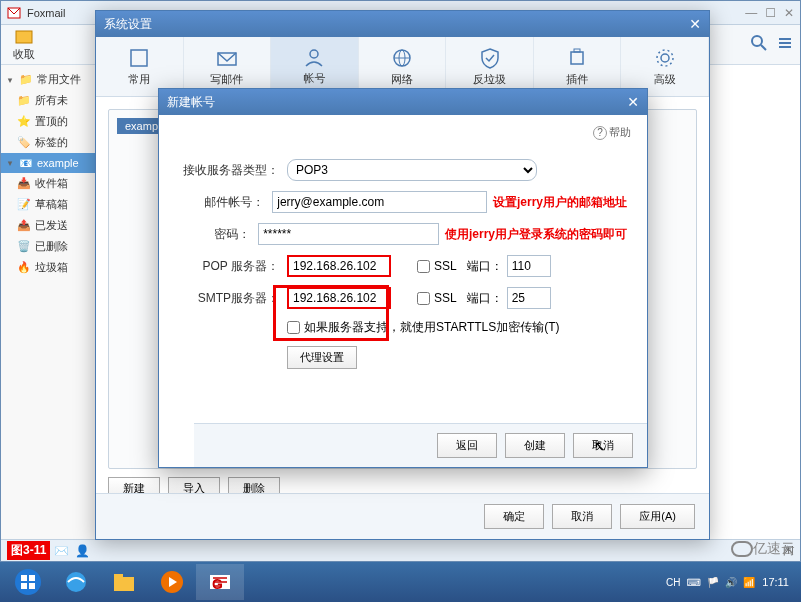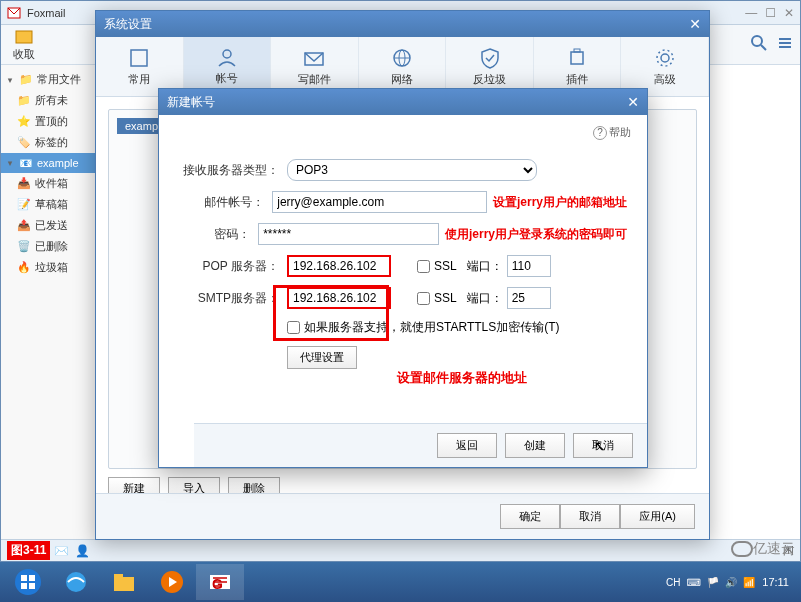--- a/index.html
+++ b/index.html
@@ -35,21 +35,21 @@
   .sd-title .x { margin-left: auto; cursor: pointer; font-size: 14px; }
   .sd-tabs { height: 60px; background: #f2f6fa; border-bottom: 1px solid #d0dce8; display: flex; }
   .sd-tab { flex: 1; display: flex; flex-direction: column; align-items: center; justify-content: center; gap: 2px; cursor: pointer; font-size: 11px; color: #333; border-right: 1px solid #e0e8f0; }
   .sd-tab.active { background: #dae6f3; border-bottom: 2px solid #4a7ab2; }
   .sd-tab .ic { width: 24px; height: 24px; display: flex; align-items: center; justify-content: center; }
   .sd-body { position: absolute; top: 86px; bottom: 46px; left: 0; right: 0; padding: 12px; }
   .sd-card { border: 1px solid #c8d4e0; border-radius: 2px; padding: 8px; height: 360px; background: #fafbfc; }
   .sd-card .tag { display: inline-block; background: #4a7ab2; color: #fff; padding: 2px 8px; font-size: 11px; }
   .sd-bottom-btns { display: flex; gap: 8px; margin-top: 8px; }
   .sd-bottom-btns button { padding: 3px 14px; background: linear-gradient(#fff,#eee); border: 1px solid #aaa; font-size: 11px; cursor: pointer; }
-  .sd-footer { position: absolute; bottom: 0; left: 0; right: 0; height: 46px; background: #f2f6fa; border-top: 1px solid #d0dce8; display: flex; align-items: center; justify-content: flex-end; padding: 0 14px; gap: 0; }
+  .sd-footer { position: absolute; bottom: 0; left: 0; right: 0; height: 46px; background: #f2f6fa; border-top: 1px solid #d0dce8; display: flex; align-items: center; justify-content: flex-end; padding: 0 14px; gap: 8px; }
   .sd-footer button { padding: 4px 18px; background: linear-gradient(#fff,#eee); border: 1px solid #aaa; font-size: 11px; cursor: pointer; }
   
   .newacct-dialog { position: absolute; left: 158px; top: 88px; width: 490px; height: 380px; background: #fff; border: 1px solid #4a7ab2; box-shadow: 0 6px 24px rgba(0,0,0,.35); z-index: 10; }
   .na-title { height: 26px; background: linear-gradient(#5a8ecf, #4a7ab2); color: #fff; display: flex; align-items: center; padding: 0 8px; font-size: 12px; }
   .na-title .x { margin-left: auto; cursor: pointer; font-size: 14px; }
   .na-body { padding: 16px 20px 0; position: relative; height: 310px; }
   .help { position: absolute; right: 16px; top: 10px; font-size: 11px; color: #666; cursor: pointer; }
   .help .q { display: inline-block; width: 14px; height: 14px; border: 1px solid #999; border-radius: 50%; text-align: center; line-height: 12px; font-size: 10px; margin-right: 2px; }
   .row { display: flex; align-items: center; margin-bottom: 10px; }
   .row .lab { width: 108px; text-align: right; padding-right: 8px; font-size: 12px; color: #333; }
@@ -180,37 +180,37 @@
     </div>
     <div class="sd-tabs">
       <div class="sd-tab">
           <span class="ic">
             <svg width="22" height="22">
               <rect x="3" y="3" width="16" height="16" fill="none" stroke="#4a7ab2" stroke-width="1.5"></rect>
             </svg>
           </span>
           <span>常用</span>
         </div>
+      <div class="sd-tab">
+          <span class="ic">
+            <svg width="22" height="22">
+              <rect x="2" y="6" width="18" height="12" fill="none" stroke="#4a7ab2" stroke-width="1.5"></rect>
+              <path d="M2 6 L11 14 L20 6" fill="none" stroke="#4a7ab2" stroke-width="1.5"></path>
+            </svg>
+          </span>
+          <span>写邮件</span>
+        </div>
       <div class="sd-tab active">
           <span class="ic">
             <svg width="22" height="22">
               <circle cx="11" cy="8" r="4" fill="none" stroke="#4a7ab2" stroke-width="1.5"></circle>
               <path d="M3 20 Q11 12 19 20" fill="none" stroke="#4a7ab2" stroke-width="1.5"></path>
             </svg>
           </span>
           <span>帐号</span>
-        </div>
-      <div class="sd-tab">
-          <span class="ic">
-            <svg width="22" height="22">
-              <rect x="2" y="6" width="18" height="12" fill="none" stroke="#4a7ab2" stroke-width="1.5"></rect>
-              <path d="M2 6 L11 14 L20 6" fill="none" stroke="#4a7ab2" stroke-width="1.5"></path>
-            </svg>
-          </span>
-          <span>写邮件</span>
         </div>
       <div class="sd-tab">
           <span class="ic">
             <svg width="22" height="22">
               <circle cx="11" cy="11" r="8" fill="none" stroke="#4a7ab2" stroke-width="1.5"></circle>
               <line x1="3" y1="11" x2="19" y2="11" stroke="#4a7ab2"></line>
               <ellipse cx="11" cy="11" rx="3" ry="8" fill="none" stroke="#4a7ab2"></ellipse>
             </svg>
           </span>
           <span>网络</span>
@@ -312,21 +312,20 @@
             <input type="checkbox" style="">
             <span>如果服务器支持，就使用STARTTLS加密传输(T)</span>
           </label>
       </div>
       <div class="row">
         <span class="lab"></span>
         <button class="proxy-btn">代理设置</button>
       </div>
 
       <div class="redframe" style="left:114px; top:170px; width:116px; height:56px"></div>
-      <span class="annot2" style="left:238px; top:254px">设置邮件服务器的地址</span>
     </div>
     <div class="na-footer">
       <button>返回</button>
       <button>创建</button>
       <button>取消</button>
       <span class="cursor" style="left:400px; top:14px">↖</span>
     </div>
   </div>
 
   <div class="watermark">

